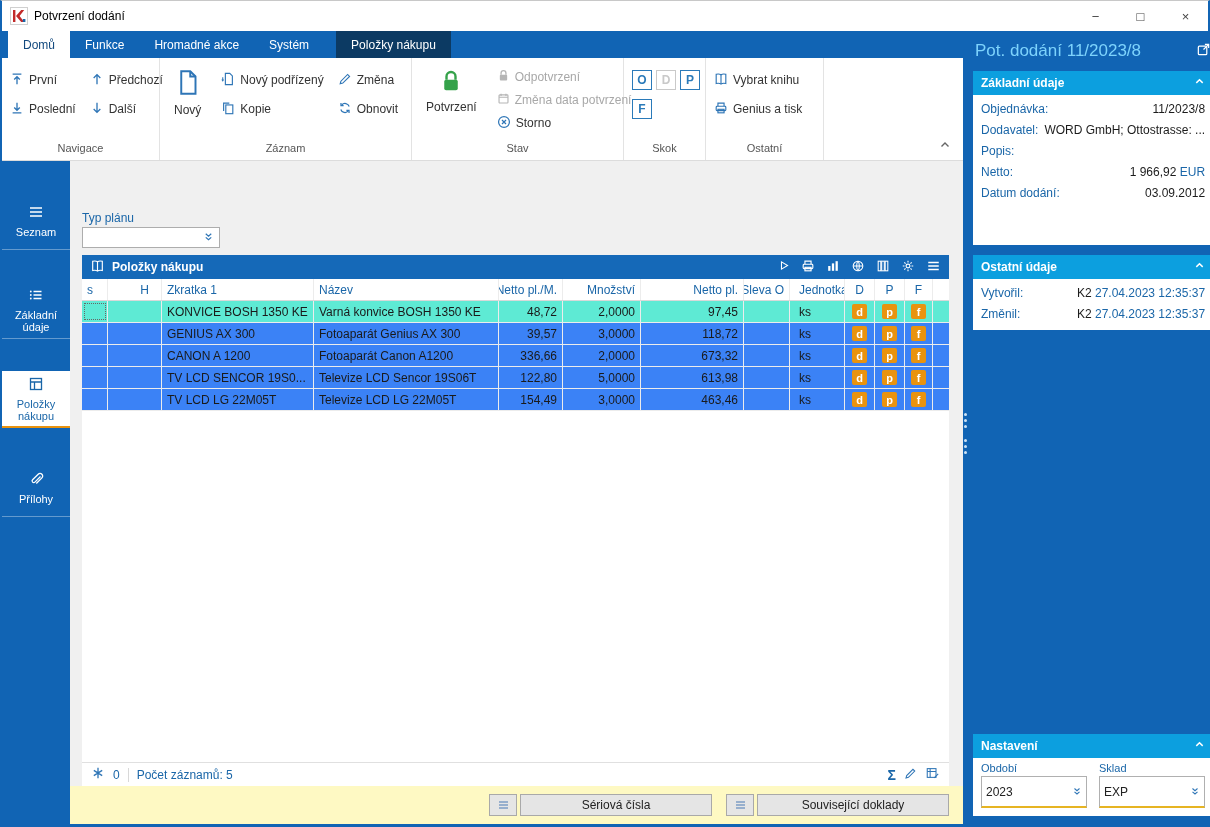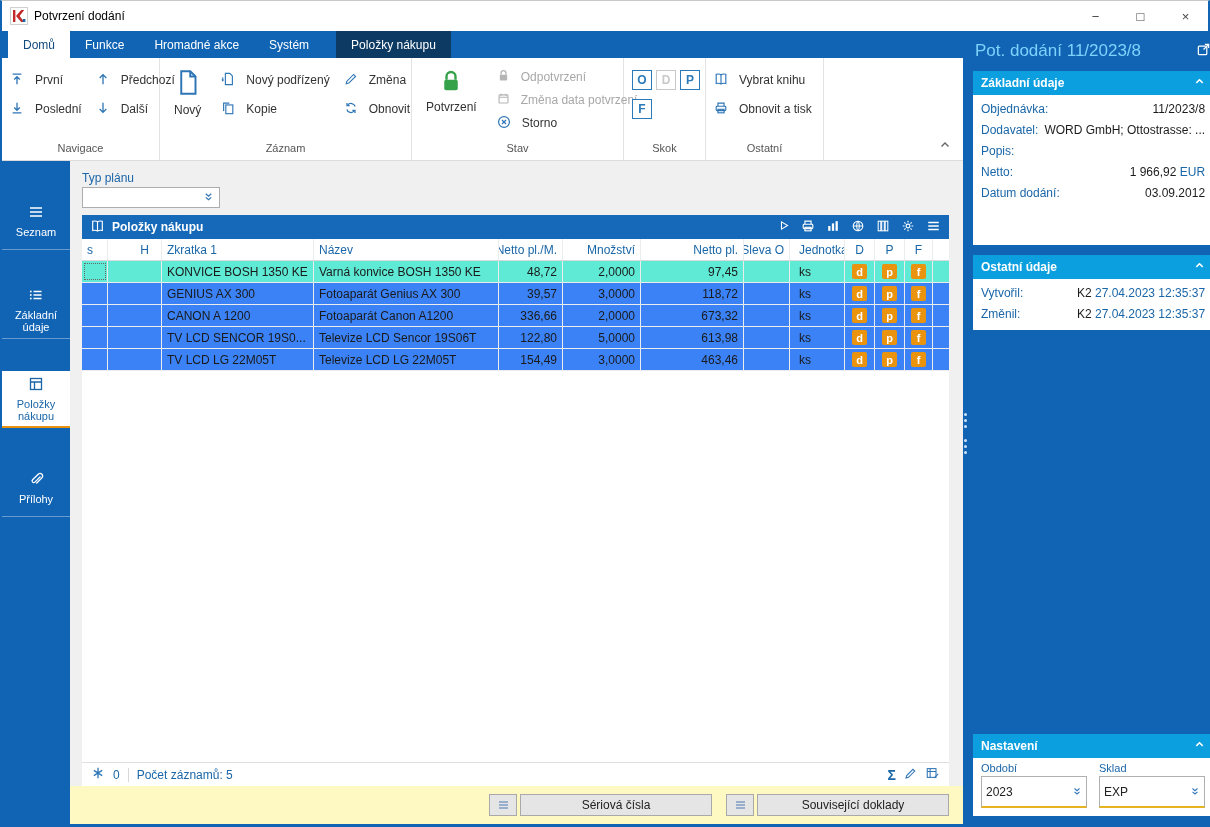--- a/index.html
+++ b/index.html
@@ -25,41 +25,41 @@
   .tab.active { background:#fff; color:#12497e; }
   .tab.contextual { background:#0c3a63; margin-left:12px; }
 
   
   .ribbon { height:103px; flex:0 0 103px; background:#fff; display:flex; border-bottom:1px solid #dcdcdc; }
   .rgroup { display:flex; flex-direction:column; border-right:1px solid #e3e3e3; }
   .rcontent { flex:1; display:flex; padding:4px 8px 0 8px; gap:14px; }
   .rname { height:22px; line-height:20px; text-align:center; font-size:11px; color:#555; }
   .rcol { display:flex; flex-direction:column; gap:9px; padding-top:8px; }
   .rcol.tight { gap:3px; padding-top:5px; }
-  .ritem { display:flex; align-items:center; gap:11px; font-size:12px; color:#333; height:20px; white-space:nowrap; }
+  .ritem { display:flex; align-items:center; gap:5px; font-size:12px; color:#333; height:20px; white-space:nowrap; }
   .ritem.disabled { color:#a8a8a8; }
   .bigbtn { display:flex; flex-direction:column; align-items:center; gap:4px; padding:7px 6px 0 6px; font-size:12px; color:#333; }
   .g-nav { width:158px; } .g-zaznam { width:252px; } .g-stav { width:212px; }
   .g-skok { width:82px; } .g-ostatni { width:118px; }
   .rfiller { flex:1; position:relative; }
   .collapse { position:absolute; right:12px; bottom:6px; }
   .skokrow { display:flex; gap:4px; }
   .skokbtn { width:20px; height:20px; border:1px solid #2a7ab9; color:#2a7ab9; background:#fff;
              font-weight:bold; font-size:12px; display:flex; align-items:center; justify-content:center; }
   .skokbtn.disabled { border-color:#c9c9c9; color:#c9c9c9; }
 
   
   .workspace { flex:1; display:flex; min-height:0; }
   .sidebar { width:68px; flex:0 0 68px; background:#1164b4; display:flex; flex-direction:column; }
   .sideitem { height:57px; display:flex; flex-direction:column; align-items:center; justify-content:center; gap:4px;
               color:#fff; font-size:11px; line-height:12px; text-align:center; border-bottom:1px solid rgba(255,255,255,.35); padding:0 2px;margin-top:32px; }
   .sideitem.active { background:#fff; color:#1a66a8; border-bottom:2px solid #e8920e; }
 
   .content { flex:1; background:#f0f0f0; display:flex; flex-direction:column; min-height:0; }
-  .filter { padding:10px 0 2px 12px; flex:0 0 52px; }
+  .filter { padding:10px 0 2px 12px; flex:0 0 52px;margin-top:40px; }
   .flabel { color:#1a66a8; font-size:12px; }
   .dropdown { width:138px; height:21px; background:#fff; border:1px solid #adadad; display:flex;
               align-items:center; justify-content:space-between; padding:0 5px; margin-top:2px; }
 
   .panel { margin:2px 14px 0 12px; flex:1; display:flex; flex-direction:column; background:#fff; min-height:0; }
   .phdr { height:24px; flex:0 0 24px; background:#1569b8; display:flex; align-items:center; padding:0 8px; gap:7px; }
   .ptitle { color:#fff; font-weight:bold; font-size:12px; flex:1; }
   .picons { display:flex; gap:11px; align-items:center; }
 
   .thead { display:flex; height:22px; flex:0 0 22px; border-bottom:1px solid #d9d9d9; }
@@ -290,21 +290,21 @@
                       <path d="M8 3.2v10.6"></path>
                     </svg></span>
                 <span>Vybrat knihu</span>
               </div>
               <div class="ritem">
                 <span><svg width="14" height="14" viewBox="0 0 16 16" fill="none" stroke="#2e75b6" stroke-width="1.3">
                       <path d="M4.5 6V2.5h7V6"></path>
                       <rect x="2.5" y="6" width="11" height="5" rx="1"></rect>
                       <rect x="4.5" y="9.5" width="7" height="4"></rect>
                     </svg></span>
-                <span>Obnovit a tisk</span>
+                <span>Genius a tisk</span>
               </div>
             </div>
           </div>
           <div class="rname">Ostatní</div>
         </div>
 
         <div class="rfiller">
           <span class="collapse"><svg width="12" height="12" viewBox="0 0 12 12" fill="none" stroke="#666" stroke-width="1.4">
                 <path d="M2.5 7.5L6 4l3.5 3.5"></path>
               </svg></span>

